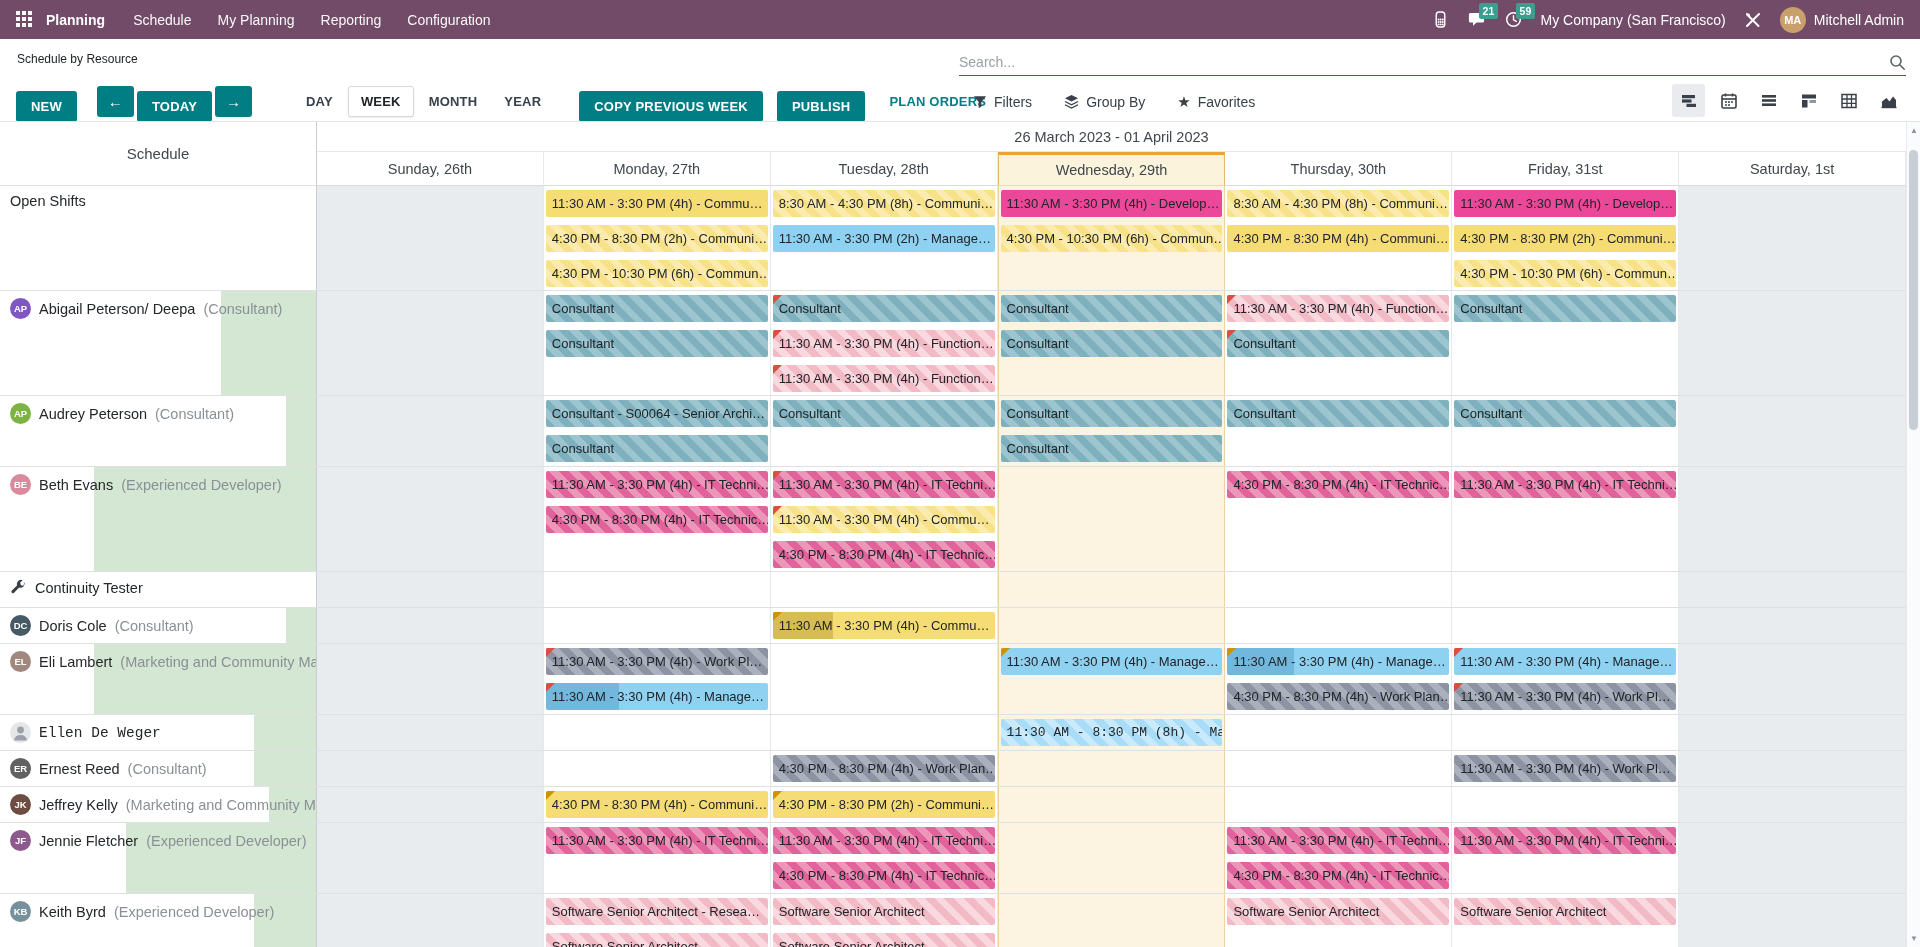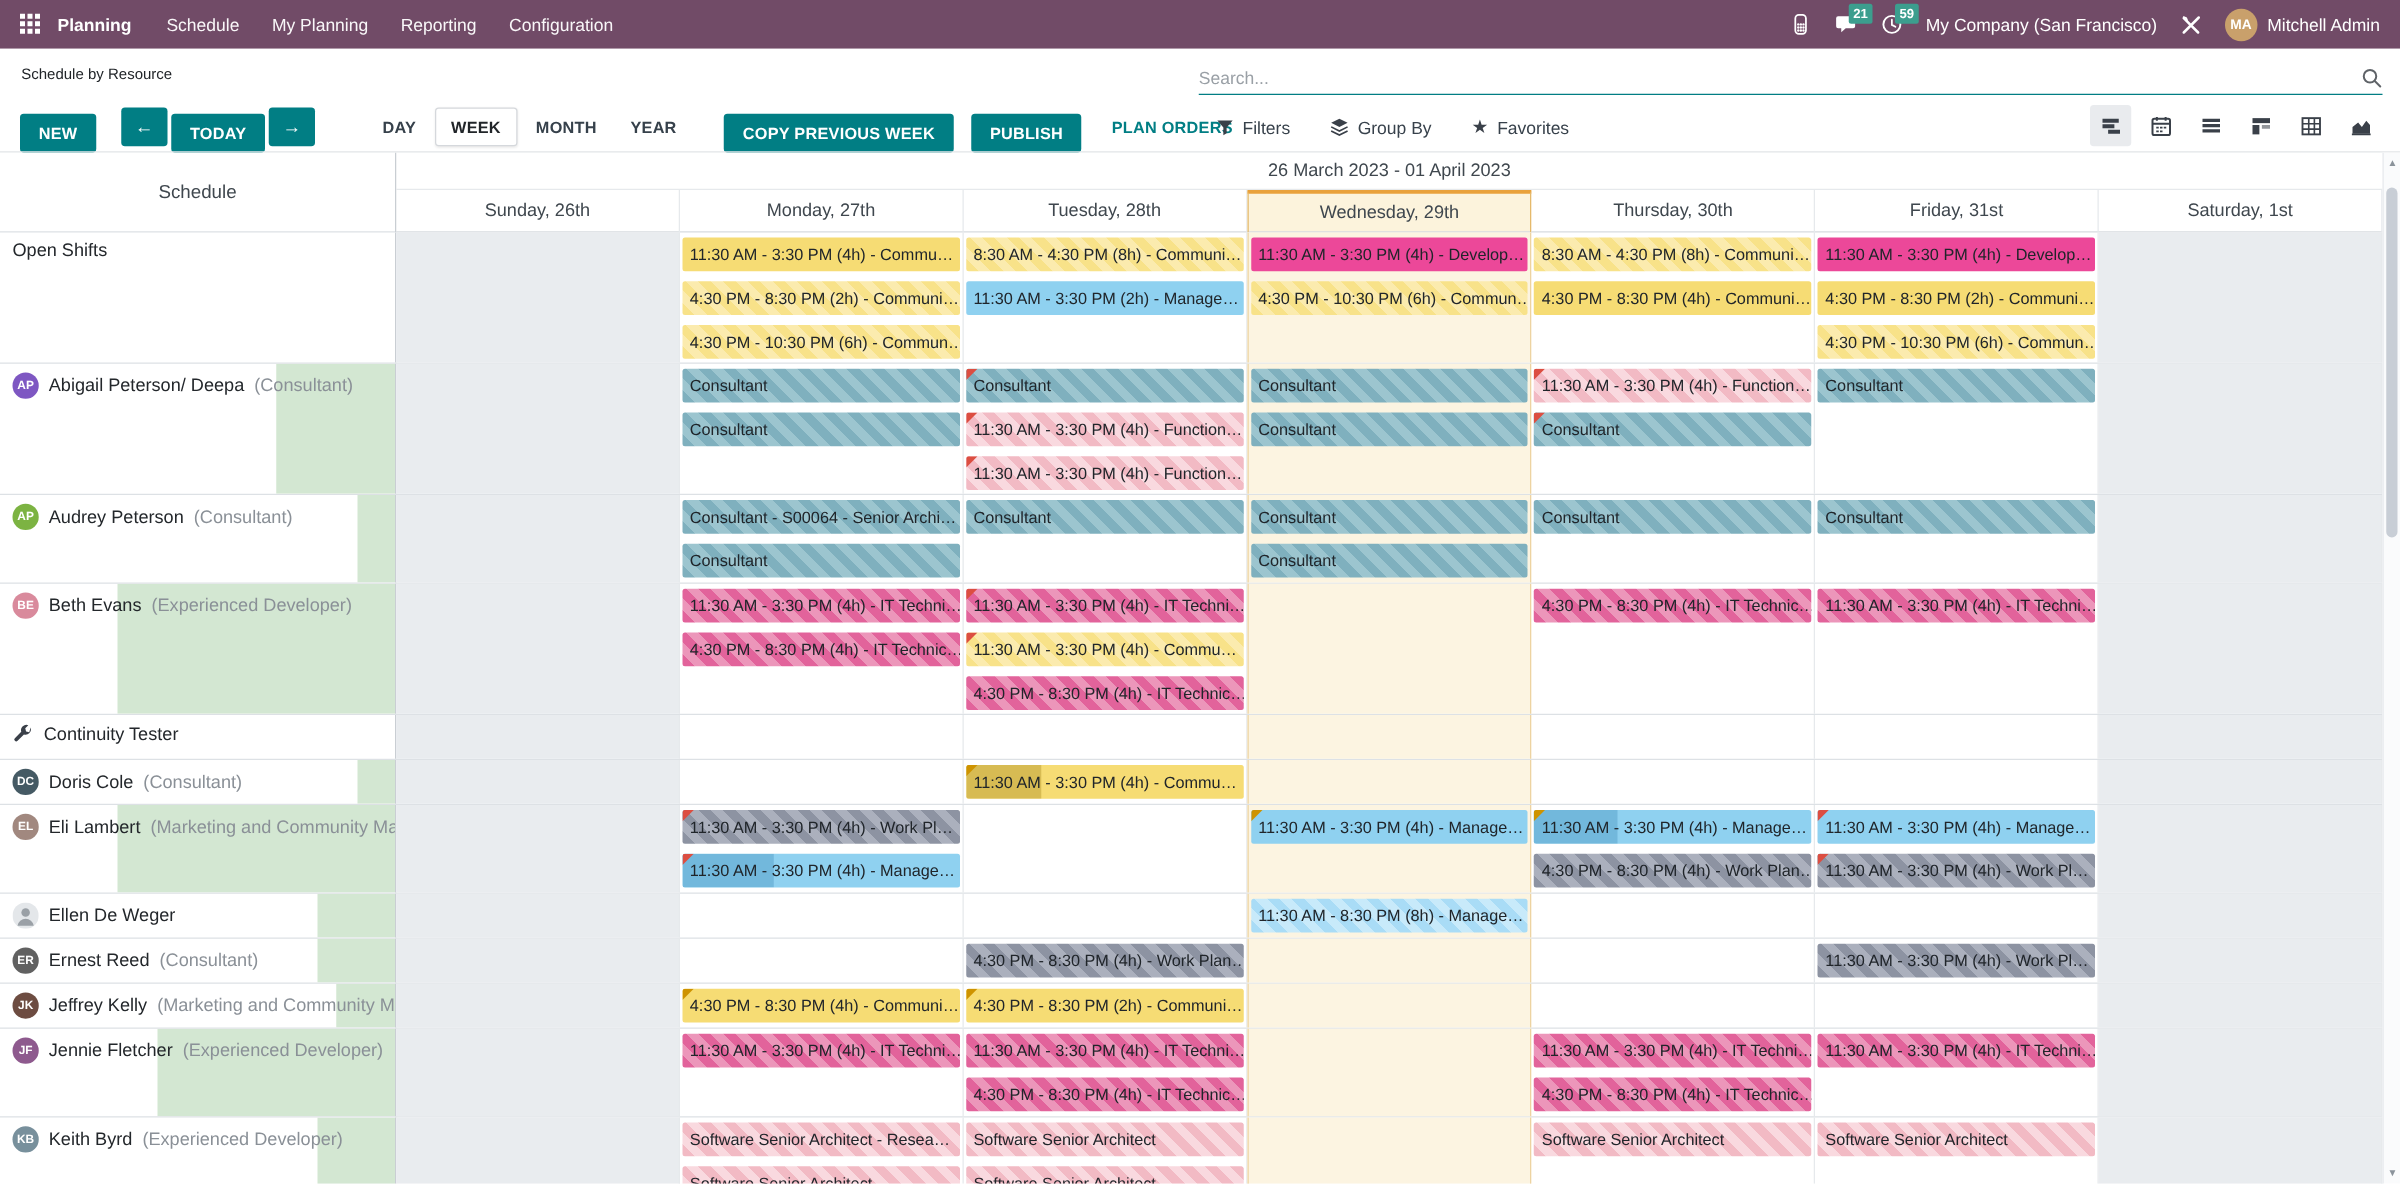--- a/index.html
+++ b/index.html
@@ -458,21 +458,21 @@
             <div class="chip c-b corner-yellow"><div class="prog" style="width: 30%;"></div><span>11:30 AM - 3:30 PM (4h) - Manage…</span></div>
             <div class="chip c-gs"><span>4:30 PM - 8:30 PM (4h) - Work Plan…</span></div>
           </div>
           <div class="g-cell normal">
             <div class="chip c-b corner-red"><span>11:30 AM - 3:30 PM (4h) - Manage…</span></div>
             <div class="chip c-gs corner-red"><span>11:30 AM - 3:30 PM (4h) - Work Pl…</span></div>
           </div>
           <div class="g-cell weekend"></div>
         </div>
       </div>
-      <div class="g-row" style="height: 36px;">
+      <div class="g-row" style="height: 36px; font-family: Liberation Mono, monospace;">
         <div class="g-label">
           <div class="alloc" style="width: 62px;"></div>
           <div class="lbl-inner">
             <span>
               <svg width="21" height="21" viewBox="0 0 21 21">
                 <circle cx="10.5" cy="10.5" r="10.5" fill="#E4E7EA"></circle>
                 <circle cx="10.5" cy="8" r="3.4" fill="#9AA0A6"></circle>
                 <path d="M4 18.5a6.6 6.6 0 0 1 13 0z" fill="#9AA0A6"></path>
               </svg>
             </span>

